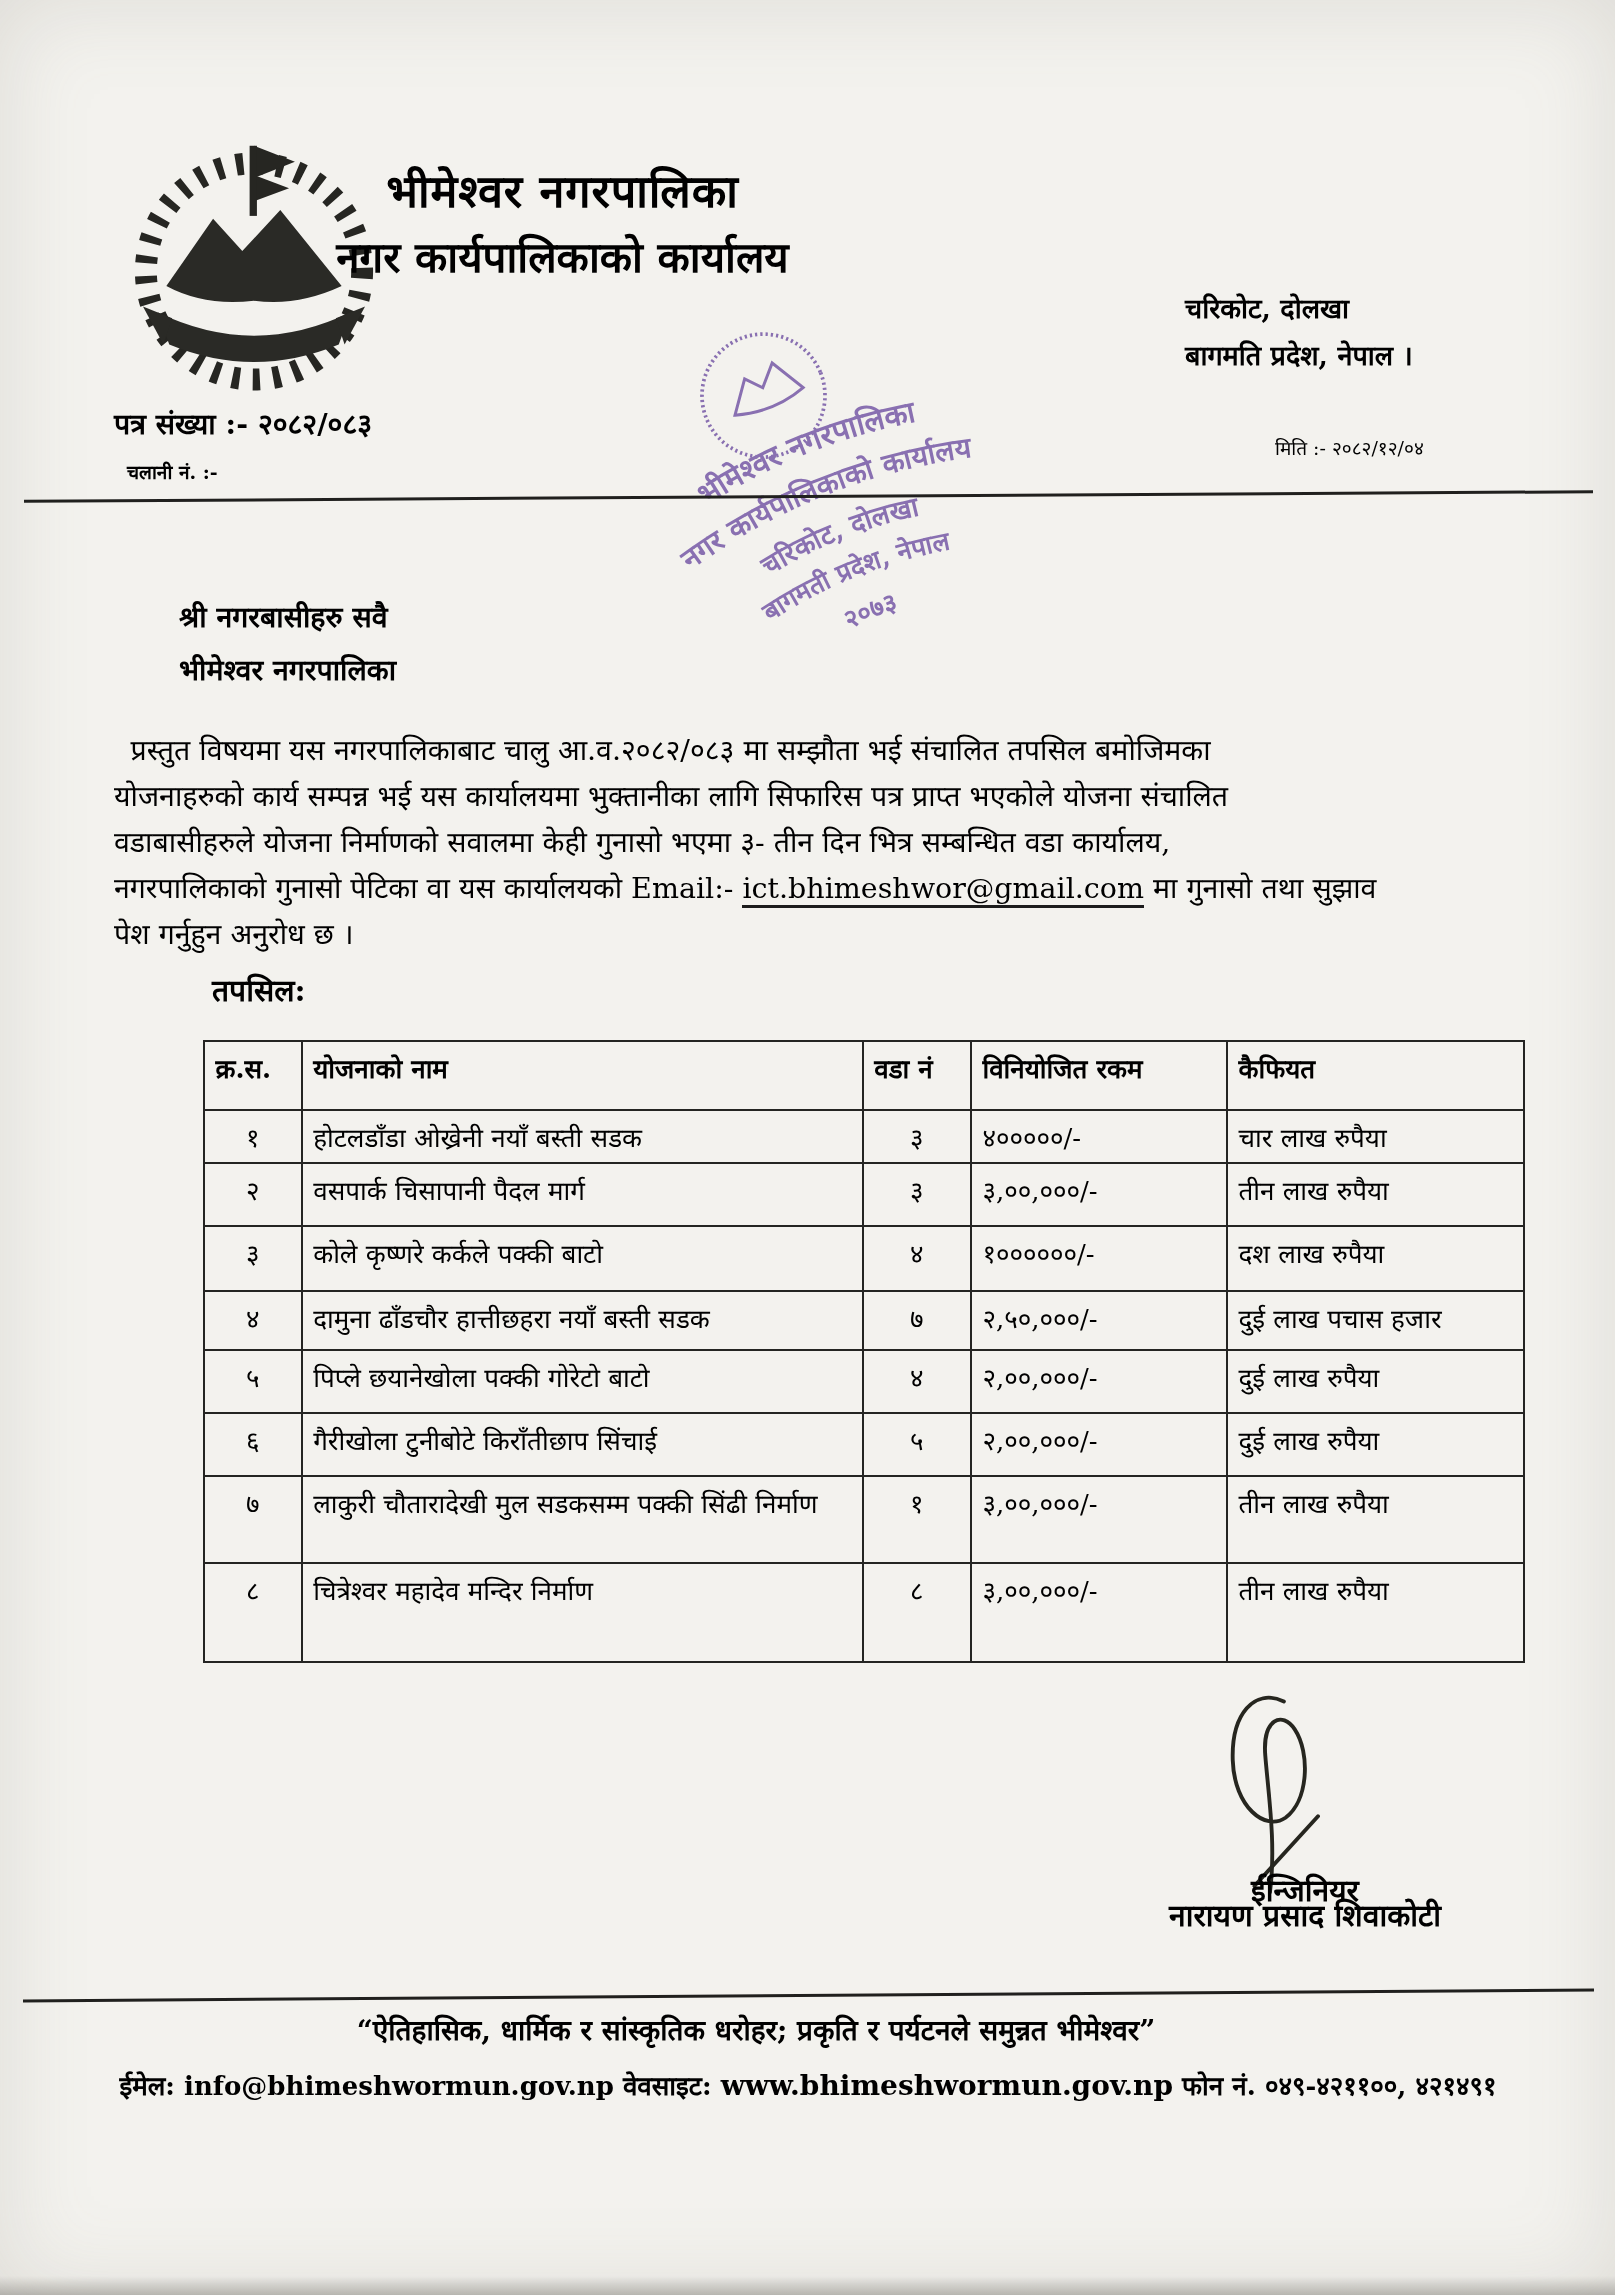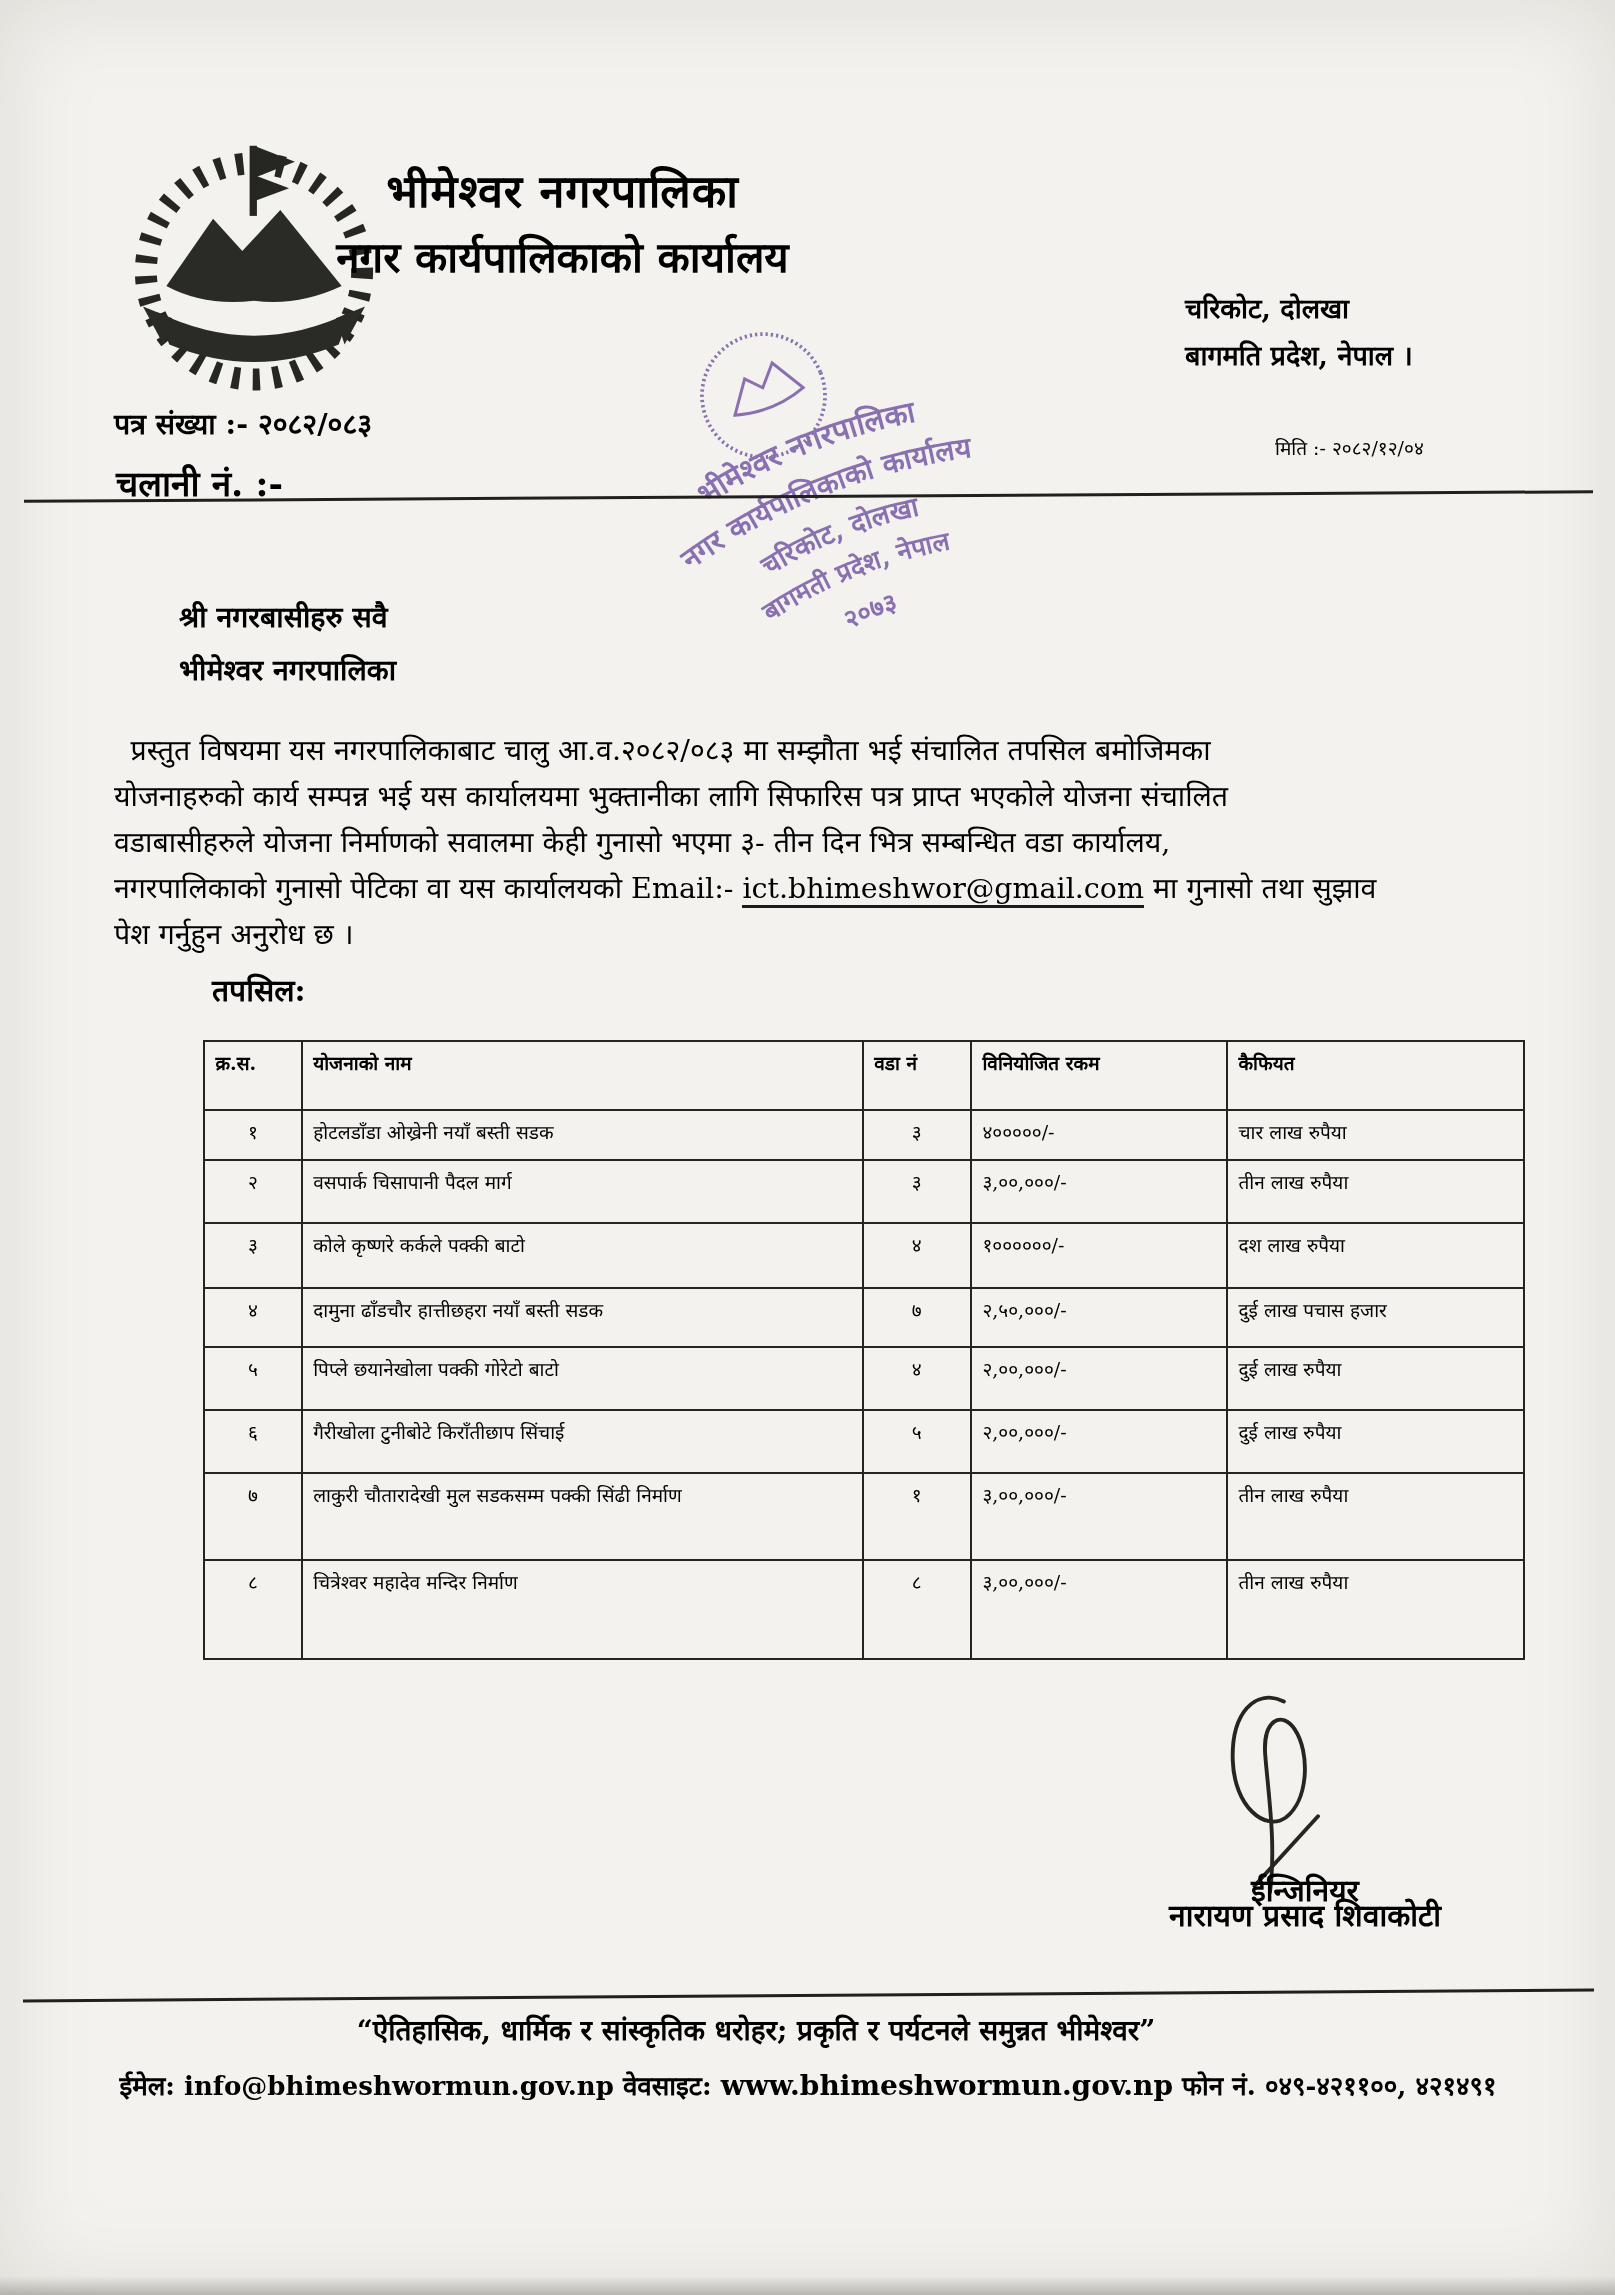--- a/index.html
+++ b/index.html
@@ -8,41 +8,41 @@
     position:relative; width:1616px; height:2295px; margin:0 auto;
     background:#f3f2ee; color:#000000; overflow:hidden;
     box-shadow: inset 0 0 90px rgba(120,115,105,.18);
   }
   .abs { position:absolute; }
   
   .title-1 { left:0; top:159px; width:1125px; text-align:center; font-size:45px; font-weight:bold; letter-spacing:0.8px; }
   .title-2 { left:0; top:227px; width:1125px; text-align:center; font-size:42px; font-weight:bold; }
   .addr { left:1185px; top:285px; font-size:27px; font-weight:bold; line-height:47px; }
   .letter-no { left:114px; top:404px; font-size:28.5px; font-weight:600; }
-  .chalani   { left:116px; top:459px; font-size:35px; font-weight:600; }
+  .chalani   { left:127px; top:459px; font-size:19px; font-weight:600; }
   .miti      { left:1275px; top:435px; font-size:19px; font-weight:400; }
   .rule { height:3px; background:#20201e; }
   .rule-top { left:24px; top:495px; width:1569px; transform:rotate(-.35deg); }
   
   .logo { left:104px; top:137px; width:300px; height:263px; }
   
   .stamp { left:621px; top:299px; width:390px; height:353px; transform:rotate(-8deg); opacity:.88; }
   
   .to-1 { left:179px; top:597px;  font-size:28.5px; font-weight:600; }
   .to-2 { left:179px; top:650px;  font-size:28.5px; font-weight:600; }
   .subject { left:0; top:681px; width:1616px; text-align:center; font-size:30px; font-weight:bold; }
   .subject .u { border-bottom:3px solid #1c1c1c; padding-bottom:4.5px; }
   
   .body-text { left:114px; top:728px; width:1380px; font-size:28.5px; line-height:46px; }
   .body-text .l1 { padding-left:16.5px; }
   .body-text .email { border-bottom:3px solid #1c1c1c; }
   .tapasil { left:212px; top:969px; font-size:30px; font-weight:bold; }
   
   table.plan { position:absolute; left:203px; top:1040px; width:1322px; border-collapse:collapse; }
-  table.plan th, table.plan td { border:2.3px solid #242422; font-size:19px; vertical-align:top; padding:7.5px 10.5px;margin-left:14px; }
+  table.plan th, table.plan td { border:2.3px solid #242422; font-size:26px; vertical-align:top; padding:7.5px 10.5px;margin-left:14px; }
   table.plan th { font-weight:bold; text-align:left; height:69px; }
   th.c-sn { text-align:center; }
   th.c-name { padding-left:79px; }
   td.c-sn, td.c-ward { text-align:center; }
   td.c-amt { padding-left:18px; }
   tr.r1 td { height:50px; } tr.r2 td { height:63px; } tr.r3 td { height:65px; }
   tr.r4 td { height:59px; } tr.r5 td { height:63px; } tr.r6 td { height:63px; }
   tr.r7 td { height:87px; } tr.r8 td { height:99px; }
   
   .sig-svg { left:1208px; top:1686px; width:158px; height:248px; }

